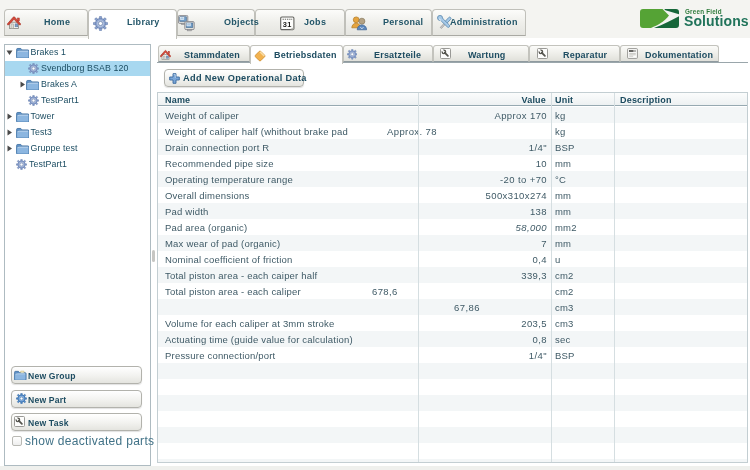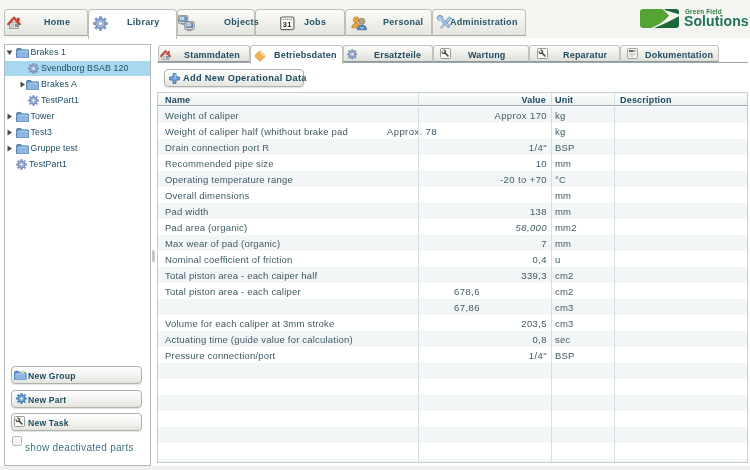--- a/index.html
+++ b/index.html
@@ -27,21 +27,21 @@
 .tbl { position:absolute; left:157px; top:92px; width:591px; height:371px; border:1px solid #c3ced2; background:#fff; overflow:hidden; }
 .thead { position:absolute; left:0; top:0; width:589px; height:13px; background:linear-gradient(180deg,#fbfcfc,#edf1f2); border-bottom:1px solid #96a9b1; }
 .th { position:absolute; top:2px; font-size:9px; font-weight:bold; color:#1b4a5e; letter-spacing:0.2px; }
 .row { position:absolute; left:0; width:589px; height:16px; }
 .row.odd { background:#f3f6f7; }
 .rline { }
 .cell { position:absolute; top:2.5px; font-size:9.5px; color:#3f5a66; letter-spacing:0.2px; white-space:nowrap; }
 .cname { left:7px; }
 .colline { position:absolute; top:0; width:1px; height:369px; background:#d5dee1; }
 .cb { position:absolute; left:12px; top:436px; width:10px; height:10px; border:1px solid #b9b9b4; border-radius:2px; background:linear-gradient(180deg,#fff,#eee); }
-.cblbl { position:absolute; left:25px; top:434px; font-size:10px; color:#417287; letter-spacing:0.3px;margin-top:8px; }
+.cblbl { position:absolute; left:25px; top:434px; font-size:12px; color:#417287; letter-spacing:0.3px; }
 </style>
 </head>
 <body>
 <div class="topband"></div>
 <div style="position:absolute;left:0;top:466px;width:750px;height:4px;background:#eff0ed;"></div>
 
 <div class="tab" style="left:4px; width:84px;"></div>
 <div class="tab sel" style="left:88px; width:89px;"></div>
 <div class="tab" style="left:177px; width:78px;"></div>
 <div class="tab" style="left:255px; width:90px;"></div>
@@ -243,20 +243,21 @@
         <div class="cell" style="left:229px;width:160px;text-align:right;letter-spacing:0.4px;">10</div>
         <div class="cell" style="left:397px;">mm</div>
       </div>
       <div class="row odd rline" style="top:78px;">
         <div class="cell cname">Operating temperature range</div>
         <div class="cell" style="left:229px;width:160px;text-align:right;letter-spacing:0.4px;">-20 to +70</div>
         <div class="cell" style="left:397px;">°C</div>
       </div>
       <div class="row rline" style="top:94px;">
         <div class="cell cname">Overall dimensions</div>
+        <div class="cell" style="left:229px;width:160px;text-align:right;letter-spacing:0.4px;">500x310x274</div>
         <div class="cell" style="left:397px;">mm</div>
       </div>
       <div class="row odd rline" style="top:110px;">
         <div class="cell cname">Pad width</div>
         <div class="cell" style="left:229px;width:160px;text-align:right;letter-spacing:0.4px;">138</div>
         <div class="cell" style="left:397px;">mm</div>
       </div>
       <div class="row rline" style="top:126px;">
         <div class="cell cname">Pad area (organic)</div>
         <div class="cell" style="left:229px;width:160px;text-align:right;letter-spacing:0.4px;font-style:italic;">58,000</div>
@@ -272,21 +273,21 @@
         <div class="cell" style="left:229px;width:160px;text-align:right;letter-spacing:0.4px;">0,4</div>
         <div class="cell" style="left:397px;">u</div>
       </div>
       <div class="row odd rline" style="top:174px;">
         <div class="cell cname">Total piston area - each caiper half</div>
         <div class="cell" style="left:229px;width:160px;text-align:right;letter-spacing:0.4px;">339,3</div>
         <div class="cell" style="left:397px;">cm2</div>
       </div>
       <div class="row rline" style="top:190px;">
         <div class="cell cname">Total piston area - each caliper</div>
-        <div class="cell" style="left:229px;width:160px;text-align:center;letter-spacing:0.4px;">678,6</div>
+        <div class="cell" style="left:214px;width:160px;text-align:left;letter-spacing:0.4px;">678,6</div>
         <div class="cell" style="left:397px;">cm2</div>
       </div>
       <div class="row odd rline" style="top:206px;">
         <div class="cell" style="left:229px;width:160px;text-align:center;letter-spacing:0.4px;">67,86</div>
         <div class="cell" style="left:397px;">cm3</div>
       </div>
       <div class="row rline" style="top:222px;">
         <div class="cell cname">Volume for each caliper at 3mm stroke</div>
         <div class="cell" style="left:229px;width:160px;text-align:right;letter-spacing:0.4px;">203,5</div>
         <div class="cell" style="left:397px;">cm3</div>

